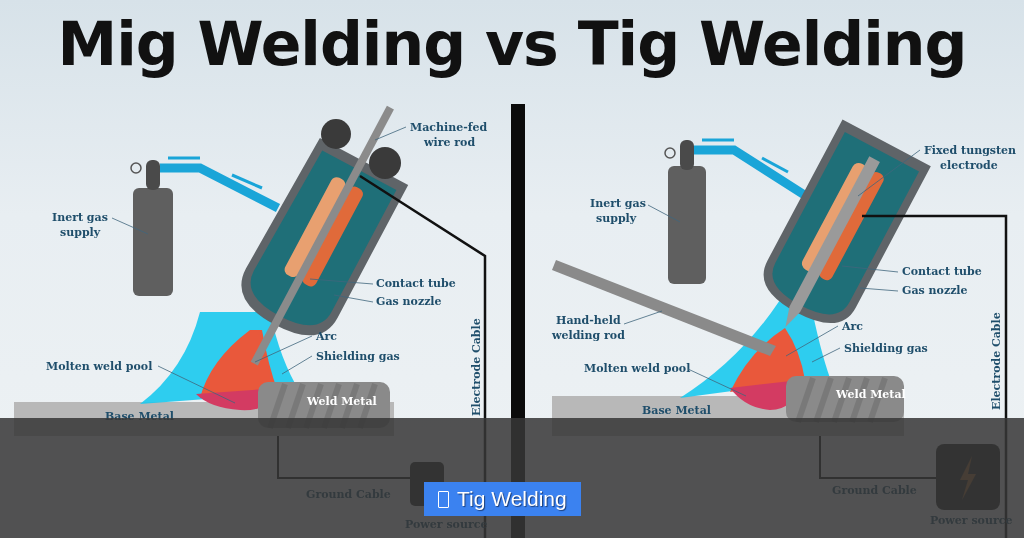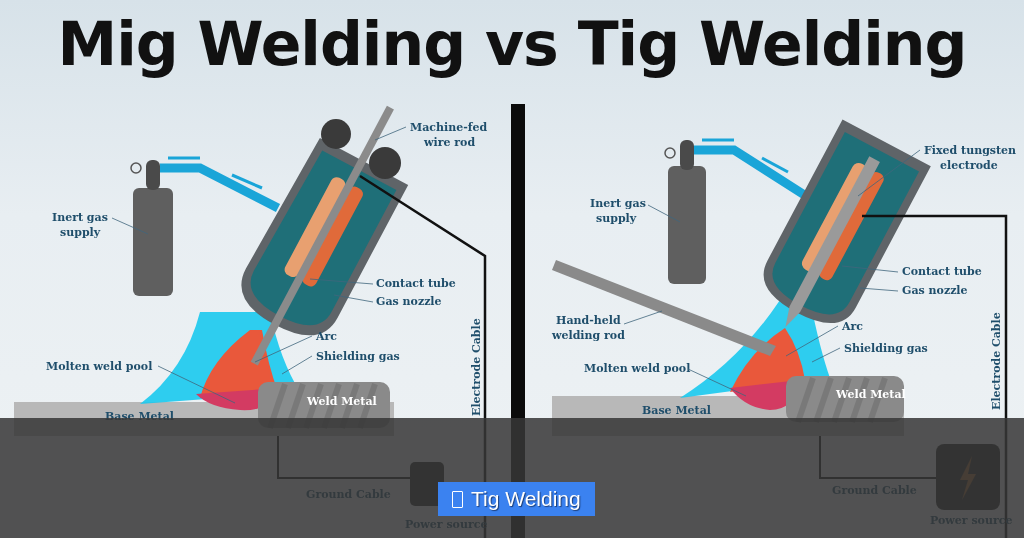--- a/index.html
+++ b/index.html
@@ -4,21 +4,21 @@
 <style>
   html,body{margin:0;padding:0;}
   body{width:1024px;height:538px;overflow:hidden;background:#dfe7ec;position:relative;font-family:"DejaVu Sans",sans-serif;}
   .stage{position:absolute;left:0;top:0;width:1024px;height:538px;background:linear-gradient(180deg,#d7e2e9 0%,#e8eef2 40%,#eef2f4 100%);}
   .title{position:absolute;left:0;top:0;width:1024px;height:90px;text-align:center;font-family:"DejaVu Sans",sans-serif;font-weight:bold;font-size:60px;line-height:88px;color:#111;letter-spacing:-1px;}
   svg.diagram{position:absolute;left:0;top:0;}
   .lbl{font-family:"DejaVu Serif",serif;font-weight:bold;font-size:11px;fill:#1f4e6b;}
   .lbl-w{font-family:"DejaVu Serif",serif;font-weight:bold;font-size:11px;fill:#ffffff;}
   .overlay{position:absolute;left:0;top:418px;width:1024px;height:120px;background:rgba(55,55,55,0.86);}
   .headline{position:absolute;left:0;top:436px;width:1024px;text-align:center;font-family:"Liberation Sans",sans-serif;font-size:38px;color:#fff;text-shadow:2px 2px 2px #000,-1px -1px 1px #000;line-height:46px;}
-  .tag-btn{position:absolute;left:424px;top:482px;height:34px;padding:0 14px;background:#3b82f0;color:#fff;font-family:"Liberation Sans",sans-serif;font-size:21px;line-height:34px;border:none;display:flex;align-items:center;gap:8px;text-shadow:1px 1px 1px #1b3d77;cursor:pointer;margin-left:14px;}
+  .tag-btn{position:absolute;left:424px;top:482px;height:34px;padding:0 14px;background:#3b82f0;color:#fff;font-family:"Liberation Sans",sans-serif;font-size:21px;line-height:34px;border:none;display:flex;align-items:center;gap:8px;text-shadow:1px 1px 1px #1b3d77;cursor:pointer;}
   .tag-icon{display:inline-block;width:9px;height:15px;border:1.5px solid #fff;border-radius:1px;}
 </style>
 </head>
 <body>
 
 <div class="stage">
   <div class="title">Mig Welding vs Tig Welding</div>
 
   <svg class="diagram" width="1024" height="538" viewBox="0 0 1024 538">
 

